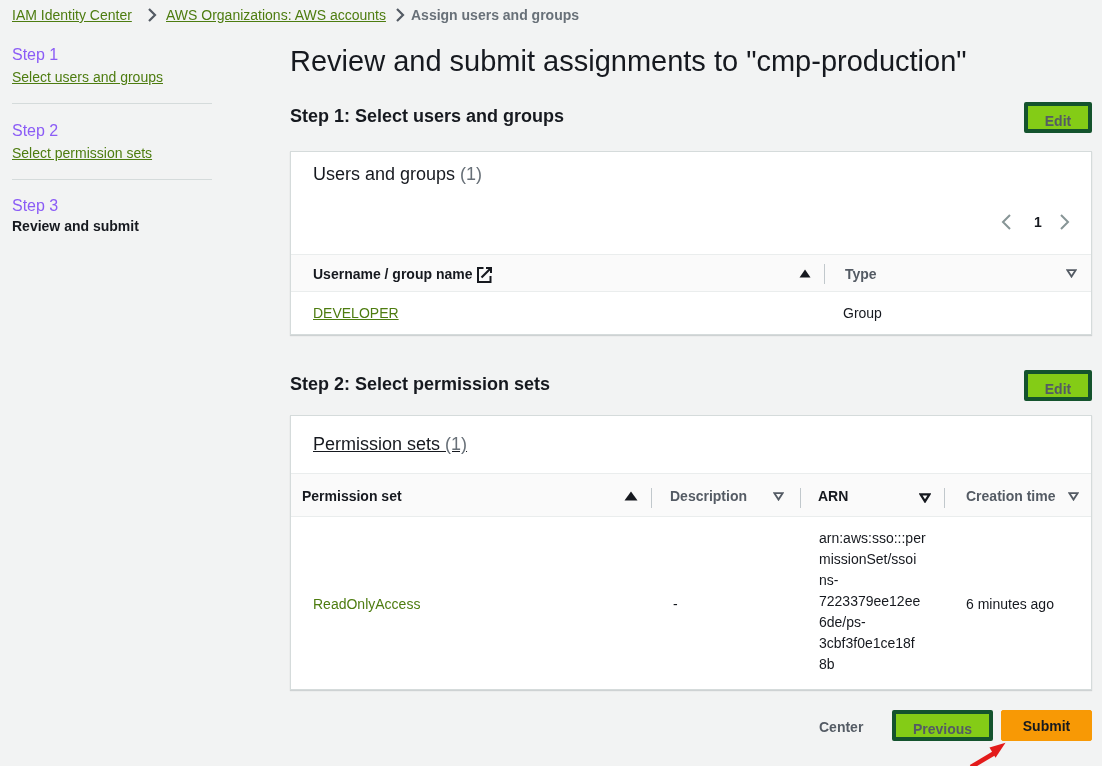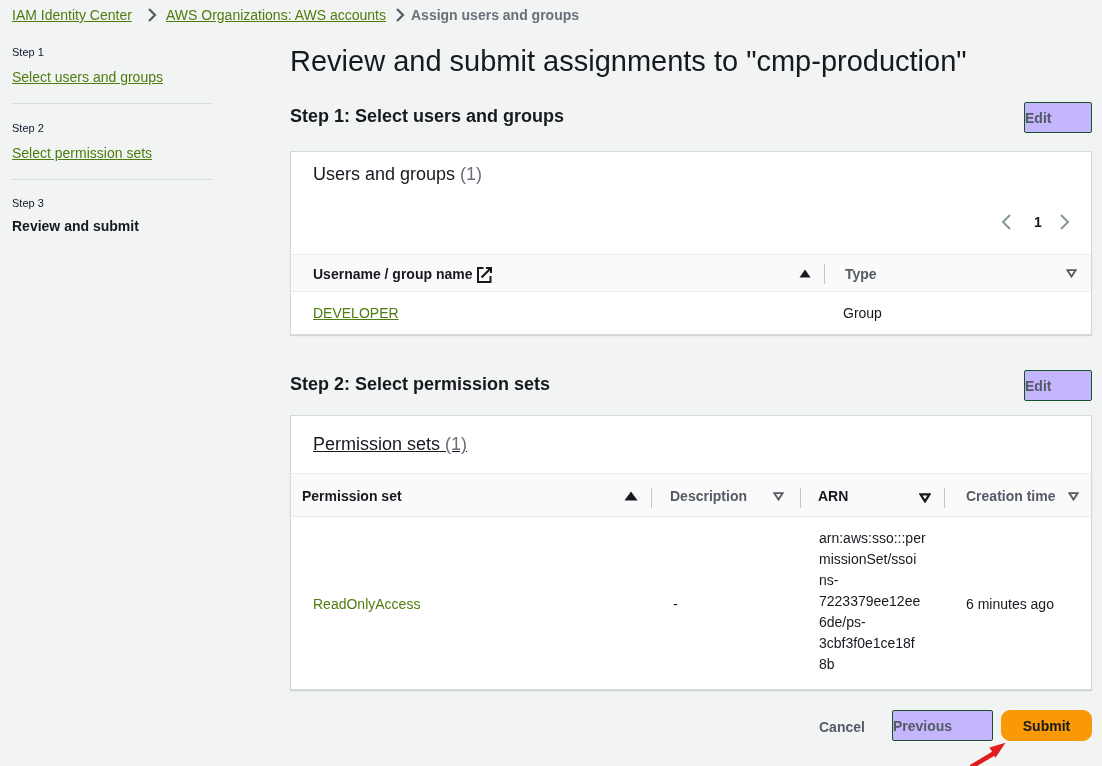--- a/index.html
+++ b/index.html
@@ -1,25 +1,25 @@
 <!DOCTYPE html>
 <html><head>
 <meta charset="utf-8">
 <style>
 * { margin:0; padding:0; box-sizing:border-box; }
 html,body { width:1102px; height:766px; background:#f2f3f3; font-family:"Liberation Sans", sans-serif; color:#16191f; overflow:hidden; }
 .abs { position:absolute; }
 a { color:#4d7c0f; text-decoration:underline; }
-.steplabel { font-size:11px; color:#0f172a; }
+.steplabel { font-size:16px; color:#8b5cf6; }
 .sidelink { font-size:14px; }
 .divider { border-top:1px solid #d5dbdb; }
 .card { background:#fff; border:1px solid #d5dbdb; border-radius:0; box-shadow:0 1px 1px 0 rgba(0,28,36,.15); }
 .cardtitle { font-size:18px; color:#16191f; }
 .count { color:#687078; }
-.btn { background:#c4b5fd; border:1px solid #14532d; border-radius:2px; color:#545b64; font-weight:700; font-size:14px; }
+.btn { background:#84cc16; border:4px solid #14532d; border-radius:2px; color:#545b64; font-weight:700; font-size:14px; text-align:center; }
 .hdrdark { font-size:14px; font-weight:700; color:#16191f; }
 .hdrgray { font-size:14px; font-weight:700; color:#545b64; }
 .colsep { width:1px; background:#c1c8cc; }
 .t14 { font-size:14px; }
 </style>
 </head>
 <body>
 
 <div class="abs" style="left:12px; top:7px; font-size:14px;"><a href="#">IAM Identity Center</a></div>
 <svg class="abs" style="left:147px; top:8px;" width="10" height="14" viewBox="0 0 10 14">
@@ -100,20 +100,20 @@
 <div class="abs hdrgray" style="left:966px; top:488px;">Creation time</div>
 <svg class="abs" style="left:1068px; top:492px;" width="11" height="9" viewBox="0 0 11 9">
     <path d="M1.4 1.2 H9.6 L5.5 7.6 Z" fill="none" stroke="#545b64" stroke-width="1.8"></path>
   </svg>
 
 <a class="abs t14" href="#" style="left:313px; top:596px; text-decoration:none;">ReadOnlyAccess</a>
 <div class="abs t14" style="left:673px; top:596px;">-</div>
 <div class="abs t14" style="left:819px; top:528px; line-height:21px;">arn:aws:sso:::per<br>missionSet/ssoi<br>ns-<br>7223379ee12ee<br>6de/ps-<br>3cbf3f0e1ce18f<br>8b</div>
 <div class="abs t14" style="left:966px; top:596px;">6 minutes ago</div>
 
-<div class="abs" style="left:819px; top:719px; font-size:14px; font-weight:700; color:#545b64;">Cancel</div>
+<div class="abs" style="left:819px; top:719px; font-size:14px; font-weight:700; color:#545b64;">Center</div>
 <div class="abs btn" style="left:892px; top:710px; width:101px; height:31px; line-height:31px;">Previous</div>
-<div class="abs" style="left:1001px; top:710px; width:91px; height:31px; line-height:31px; background:#f89905; border:1px solid #f89905; border-radius:9px; font-size:14px; font-weight:700; color:#16191f; text-align:center;">Submit</div>
+<div class="abs" style="left:1001px; top:710px; width:91px; height:31px; line-height:31px; background:#f89905; border:1px solid #f89905; border-radius:2px; font-size:14px; font-weight:700; color:#16191f; text-align:center;">Submit</div>
 
 <svg class="abs" style="left:955px; top:738px;" width="60" height="28" viewBox="0 0 60 28">
   <line x1="16" y1="29" x2="42" y2="13.5" stroke="#e31b1b" stroke-width="4.6"></line>
   <path d="M50.5 4.8 L34.5 9.6 L40.5 19.8 Z" fill="#e31b1b"></path>
 </svg>
 
 </body></html>

